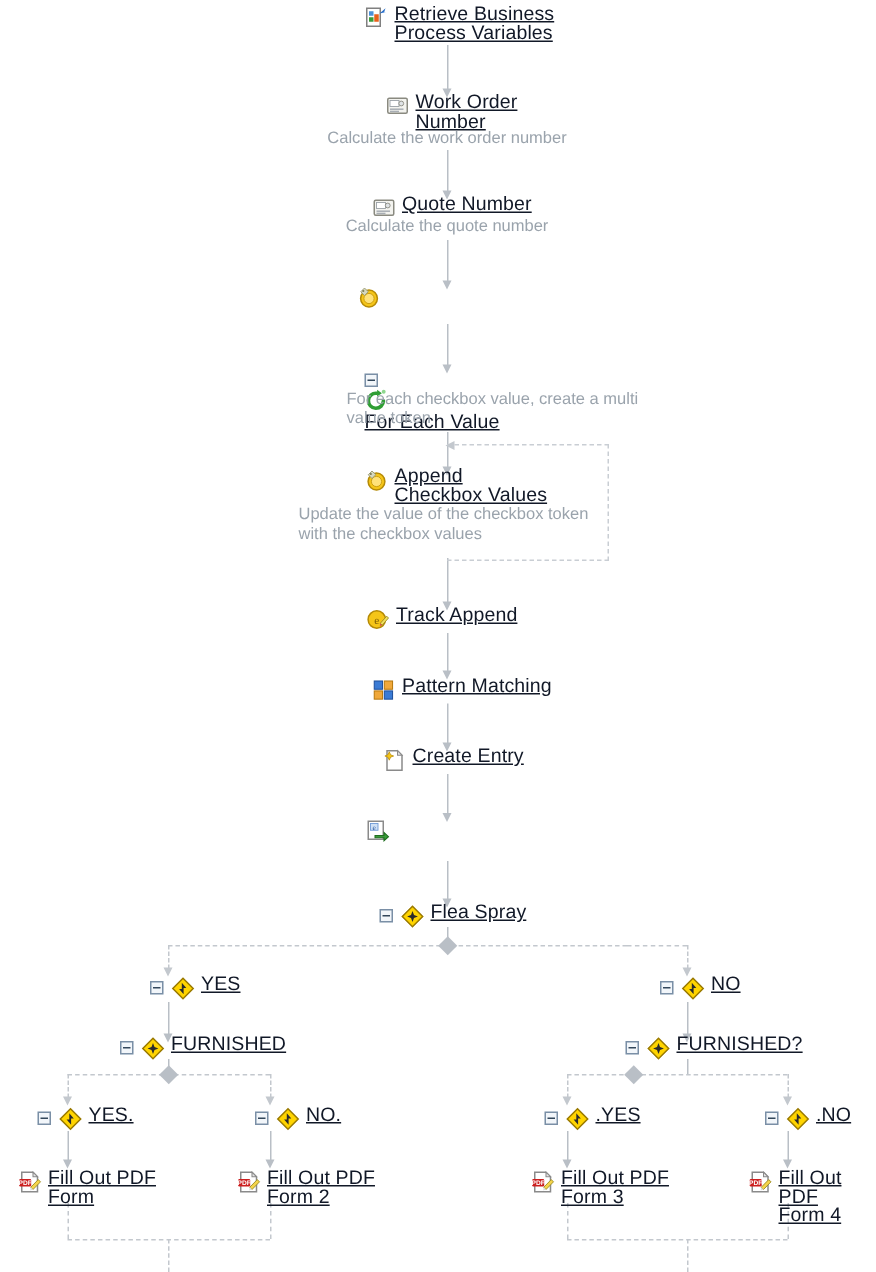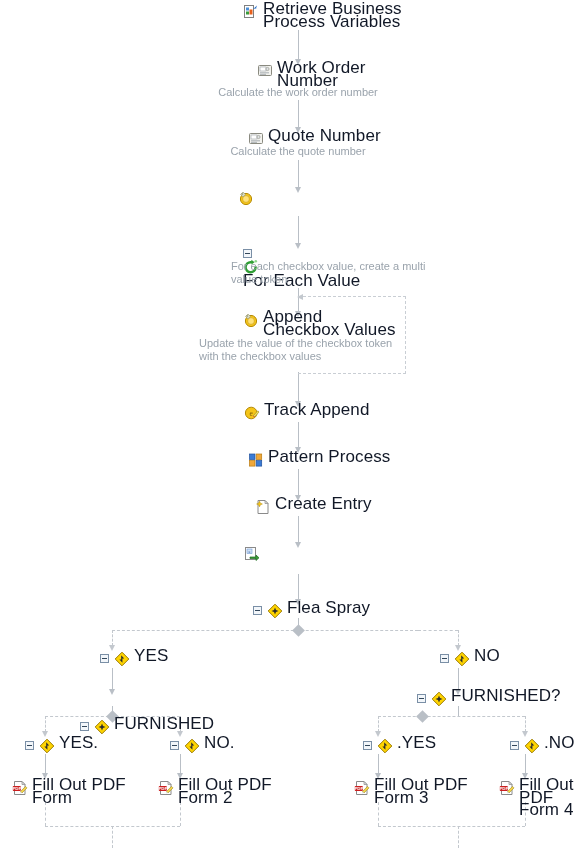--- a/index.html
+++ b/index.html
@@ -41,26 +41,27 @@
     background: #33475b;
   }
   .node .icon {
     width: 16px; height: 16px;
     flex: 0 0 auto;
     margin-right: 4px;
     margin-top: 1px;
     position: relative;
   }
   .node .label {
-    font-size: 17px;
+    font-size: 13px;
     line-height: 12.6px;
     color: #111827;
     letter-spacing: 0.1px;
     white-space: pre-line;
     text-align: left;
+    text-decoration: underline;
   }
   .sub {
     position: absolute;
     font-size: 11px;
     line-height: 12.6px;
     color: #9aa3ac;
     white-space: pre-line;
     text-align: left;
   }
   .sub.center { text-align: center; }
@@ -275,21 +276,21 @@
 
   <div class="node" style="left:248px; top:451px;">
     <span class="icon">
       <svg width="16" height="16" viewBox="0 0 16 16">
         <rect x="1.5" y="2" width="5.5" height="5.5" fill="#3a7bd5" stroke="#20519c" stroke-width="0.7"></rect>
         <rect x="8.2" y="2" width="5.5" height="5.5" fill="#f0a83a" stroke="#b87a10" stroke-width="0.7"></rect>
         <rect x="1.5" y="8.6" width="5.5" height="5.5" fill="#f0a83a" stroke="#b87a10" stroke-width="0.7"></rect>
         <rect x="8.2" y="8.6" width="5.5" height="5.5" fill="#3a7bd5" stroke="#20519c" stroke-width="0.7"></rect>
       </svg>
     </span>
-    <span class="label">Pattern Process</span>
+    <span class="label">Pattern Matching</span>
   </div>
 
   <div class="node" style="left:255px; top:498px;">
     <span class="icon">
       <svg width="16" height="16" viewBox="0 0 16 16">
         <path d="M3 1.5 H10 L13 4.5 V14.5 H3 Z" fill="#ffffff" stroke="#8a8a8a" stroke-width="1"></path>
         <path d="M10 1.5 V4.5 H13 Z" fill="#e4e4e4" stroke="#8a8a8a" stroke-width="0.7"></path>
         <path d="M4.5 2.2 L5.4 4.2 L7.4 5 L5.4 5.8 L4.5 7.8 L3.6 5.8 L1.6 5 L3.6 4.2 Z" fill="#f5c518" stroke="#b58a06" stroke-width="0.5"></path>
       </svg>
     </span>
@@ -333,21 +334,21 @@
     <span class="expander"></span>
     <span class="icon">
       <svg width="16" height="16" viewBox="0 0 16 16">
         <path d="M8 1.2 L14.8 8 L8 14.8 L1.2 8 Z" fill="#ffd400" stroke="#9a7a00" stroke-width="1"></path>
         <path d="M7.2 4.2 V8.4 H5.4 L8.4 11.8 V7.6 H10.2 Z" fill="#2b2b2b"></path>
       </svg>
     </span>
     <span class="label">NO</span>
   </div>
 
-  <div class="node" style="left:80px; top:690px;margin-top:28px;">
+  <div class="node" style="left:80px; top:690px;">
     <span class="expander"></span>
     <span class="icon">
       <svg width="16" height="16" viewBox="0 0 16 16">
         <path d="M8 1.2 L14.8 8 L8 14.8 L1.2 8 Z" fill="#ffd400" stroke="#9a7a00" stroke-width="1"></path>
         <path d="M8 4.4 L9 7 L11.6 8 L9 9 L8 11.6 L7 9 L4.4 8 L7 7 Z" fill="#2b2b2b"></path>
       </svg>
     </span>
     <span class="label">FURNISHED</span>
   </div>
 

